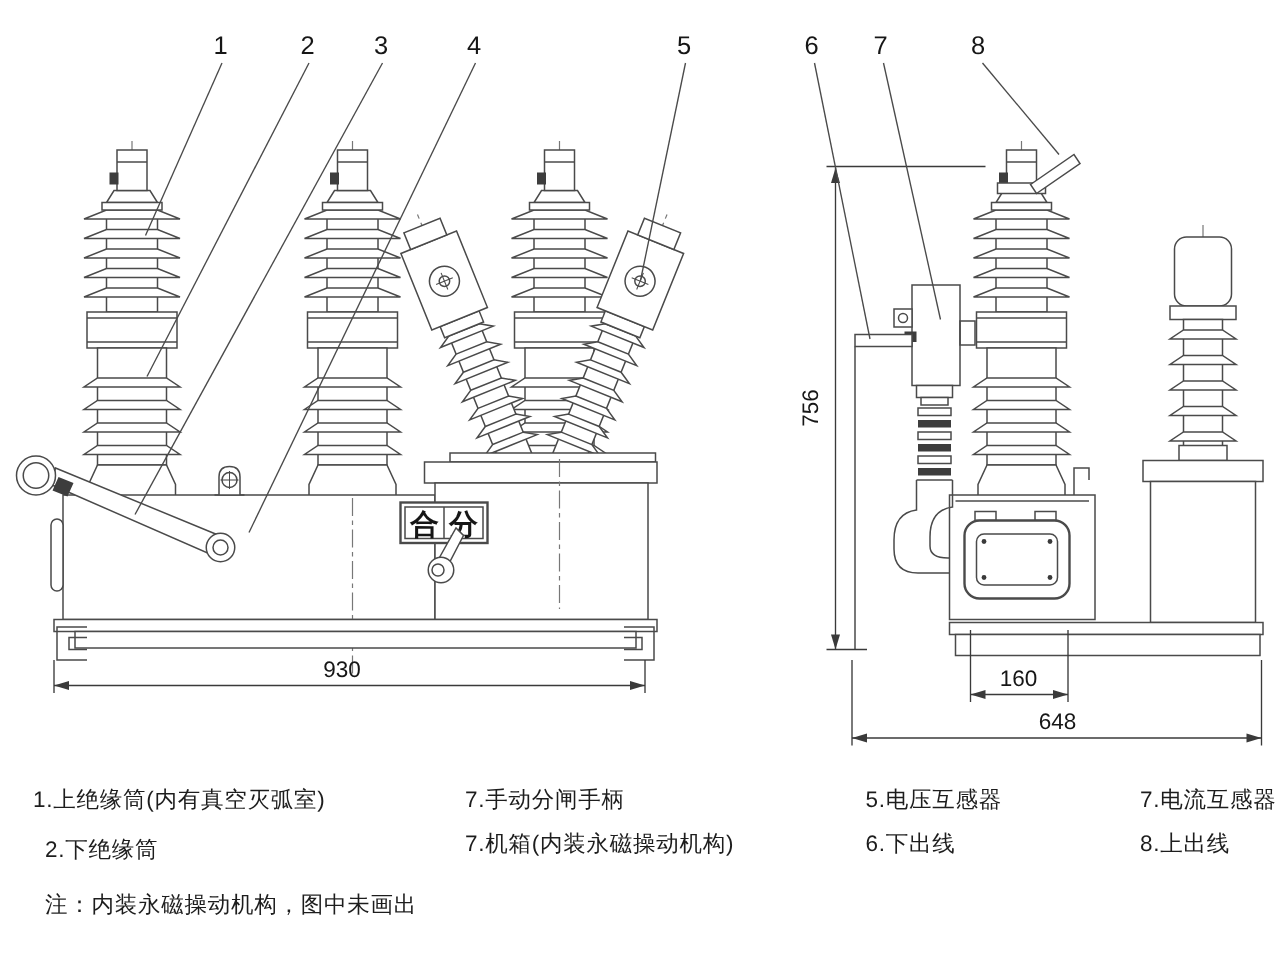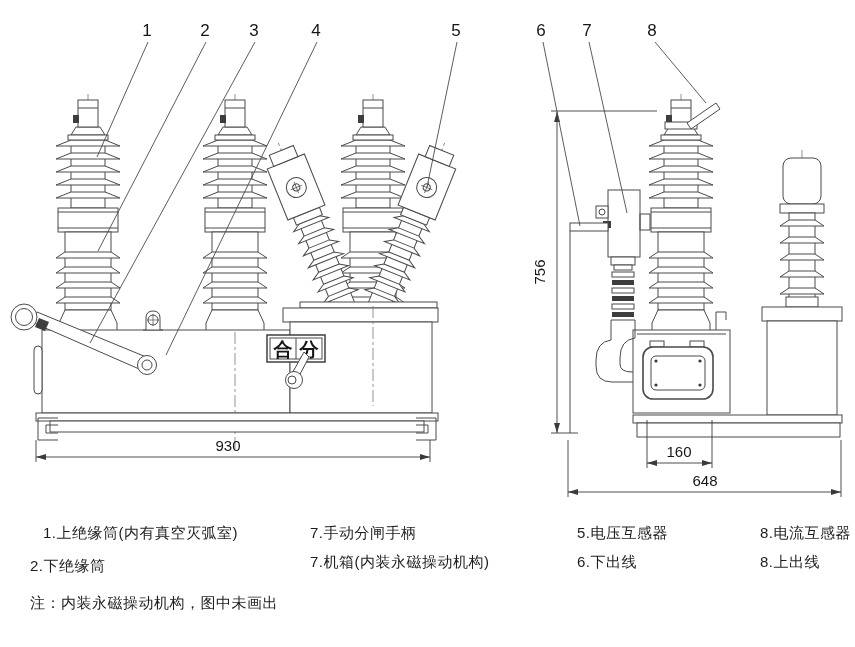--- a/index.html
+++ b/index.html
@@ -248,22 +248,22 @@
     <text class="co" x="205" y="36" text-anchor="middle">2</text>
     <text class="co" x="254" y="36" text-anchor="middle">3</text>
     <text class="co" x="316" y="36" text-anchor="middle">4</text>
     <text class="co" x="456" y="36" text-anchor="middle">5</text>
     <text class="co" x="541" y="36" text-anchor="middle">6</text>
     <text class="co" x="587" y="36" text-anchor="middle">7</text>
     <text class="co" x="652" y="36" text-anchor="middle">8</text>
   </g>
 </svg>
 
-  <div class="plabel" style="left:43px;top:524px">1.上绝缘筒(内有真空灭弧室)</div>
+  <div class="plabel" style="left:22px;top:524px">1.上绝缘筒(内有真空灭弧室)</div>
   <div class="plabel" style="left:30px;top:557px">2.下绝缘筒</div>
   <div class="plabel" style="left:310px;top:524px">7.手动分闸手柄</div>
   <div class="plabel" style="left:310px;top:553px">7.机箱(内装永磁操动机构)</div>
   <div class="plabel" style="left:577px;top:524px">5.电压互感器</div>
   <div class="plabel" style="left:577px;top:553px">6.下出线</div>
-  <div class="plabel" style="left:760px;top:524px">8.电流互感器</div>
+  <div class="plabel" style="left:760px;top:524px">7.电流互感器</div>
   <div class="plabel" style="left:760px;top:553px">8.上出线</div>
   <div class="plabel" style="left:30px;top:594px">注：内装永磁操动机构，图中未画出</div>
 </div>
 
 </body></html>

